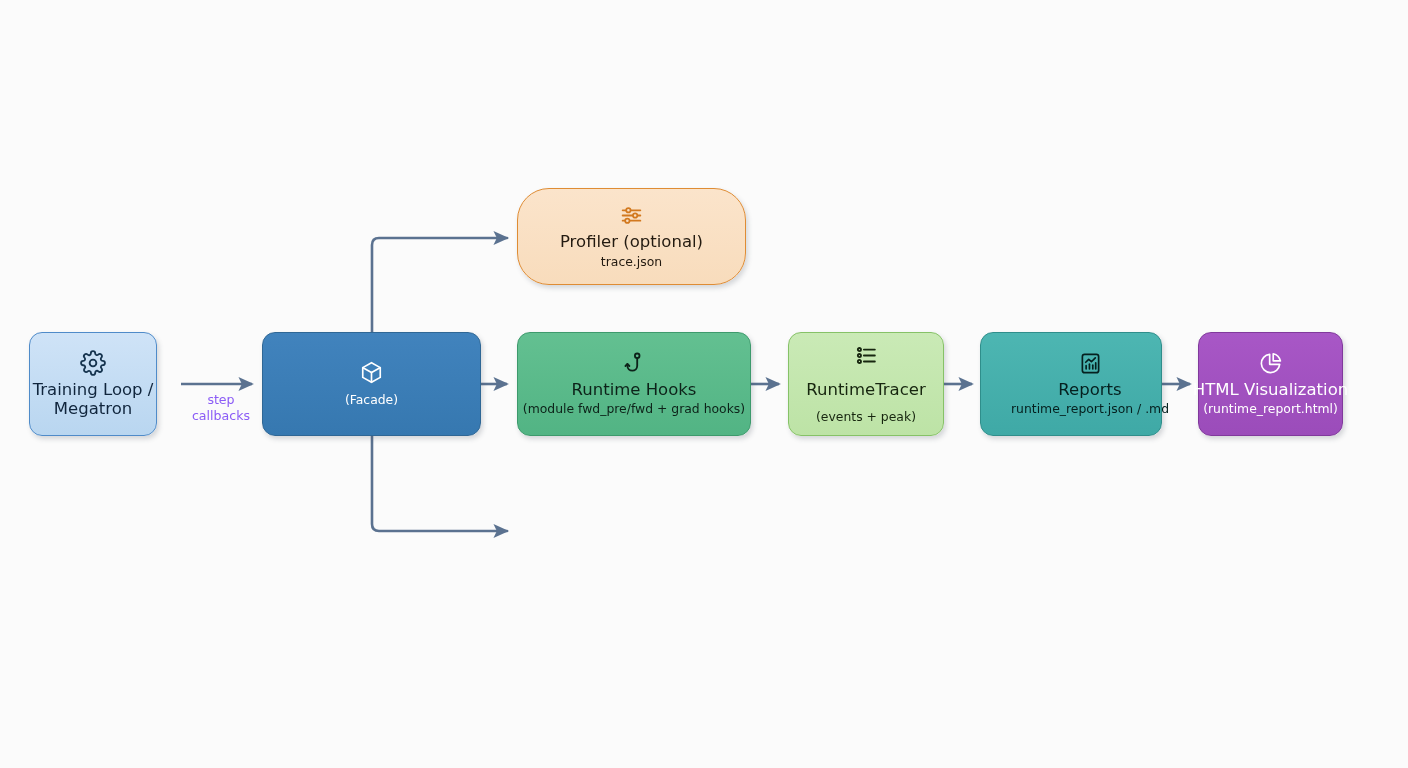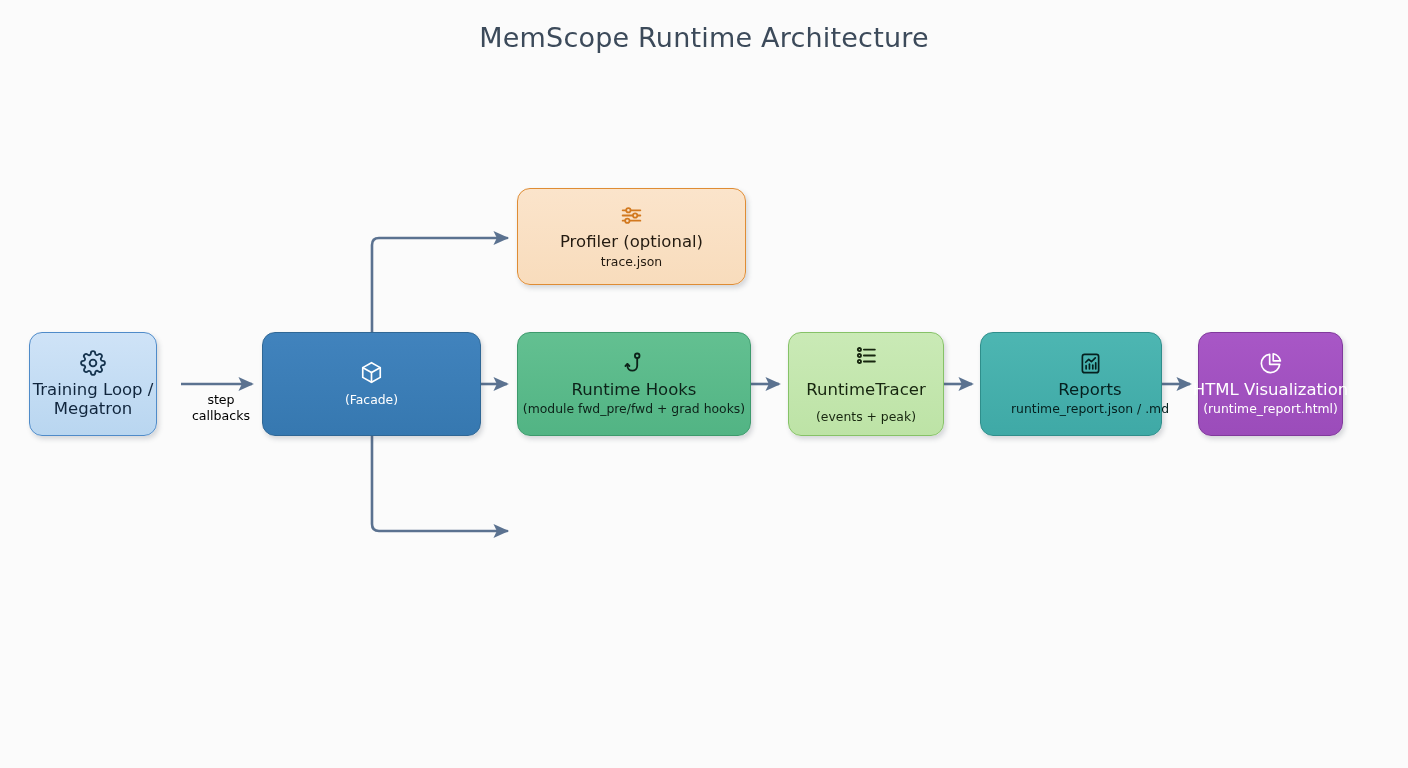--- a/index.html
+++ b/index.html
@@ -32,30 +32,29 @@
   
   .n-lightblue{background:linear-gradient(180deg,#cfe3f7 0%,#b9d6f0 100%);border-color:#4f8bc9;color:#10253c;}
   .n-blue{background:linear-gradient(180deg,#4183bd 0%,#3678b0 100%);border-color:#2f6795;color:#ffffff;}
   .n-orange{background:linear-gradient(180deg,#fbe4cb 0%,#f8dcbc 100%);border-color:#df8c34;color:#231a10;}
   .n-green{background:linear-gradient(180deg,#63c091 0%,#52b484 100%);border-color:#3d9a6c;color:#0d2219;}
   .n-lgreen{background:linear-gradient(180deg,#caeab6 0%,#bde3a6 100%);border-color:#86c267;color:#17260f;}
   .n-teal{background:linear-gradient(180deg,#4db6b2 0%,#3fa9a6 100%);border-color:#2f8e8b;color:#05201f;}
   .n-purple{background:linear-gradient(180deg,#a857c6 0%,#9b4cba 100%);border-color:#81399c;color:#ffffff;}
 
   .edge-label{
-    position:absolute;text-align:center;font-size:12.6px;color:#000000;
+    position:absolute;text-align:center;font-size:12.6px;color:#8b5cf6;
     line-height:1.28;white-space:nowrap;
   }
 </style>
 </head>
 <body>
 
 <div id="canvas">
 
-  <div class="title">MemScope Runtime Architecture</div>
 
   <svg class="edges" viewBox="0 0 1408 768" width="1408" height="768">
     <defs>
       <marker id="arrow" viewBox="0 0 10 10" refX="8.4" refY="5" markerWidth="6.2" markerHeight="6.2" orient="auto-start-reverse">
         <path d="M 0 0.6 L 9.6 5 L 0 9.4 L 2.1 5 Z" fill="#5b7290"></path>
       </marker>
     </defs>
 
     <g>
       <path d="M 181 384 L 252 384" stroke="#5b7290" stroke-width="2.6" fill="none" marker-end="url(#arrow)"></path>
@@ -106,21 +105,21 @@
     <span class="ico">
       <svg width="25" height="25" viewBox="0 0 24 24" fill="none" stroke="#ffffff" stroke-width="1.6" stroke-linecap="round" stroke-linejoin="round">
         <path d="M12 2.6 20.4 7.3 20.4 16.7 12 21.4 3.6 16.7 3.6 7.3 Z"></path>
         <path d="M3.8 7.4 12 12 20.2 7.4"></path>
         <path d="M12 12 L12 21.3"></path>
       </svg>
     </span>
     <div class="sub">(Facade)</div>
   </div>
 
-  <div class="node n-orange" style="left:517px;top:188px;width:229px;height:97px;">
+  <div class="node n-orange" style="left:517px;top:188px;width:229px;height:97px;border-radius:32px;">
     <span class="ico">
       <svg width="25" height="25" viewBox="0 0 24 24" fill="none" stroke="#d2791f" stroke-width="1.7" stroke-linecap="round" stroke-linejoin="round">
         <line x1="3.5" y1="7" x2="20.5" y2="7"></line>
         <line x1="3.5" y1="12" x2="20.5" y2="12"></line>
         <line x1="3.5" y1="17" x2="20.5" y2="17"></line>
         <circle cx="9" cy="7" r="2.1" fill="#fae0c5"></circle>
         <circle cx="15.5" cy="12" r="2.1" fill="#fae0c5"></circle>
         <circle cx="8" cy="17" r="2.1" fill="#fae0c5"></circle>
       </svg>
     </span>

